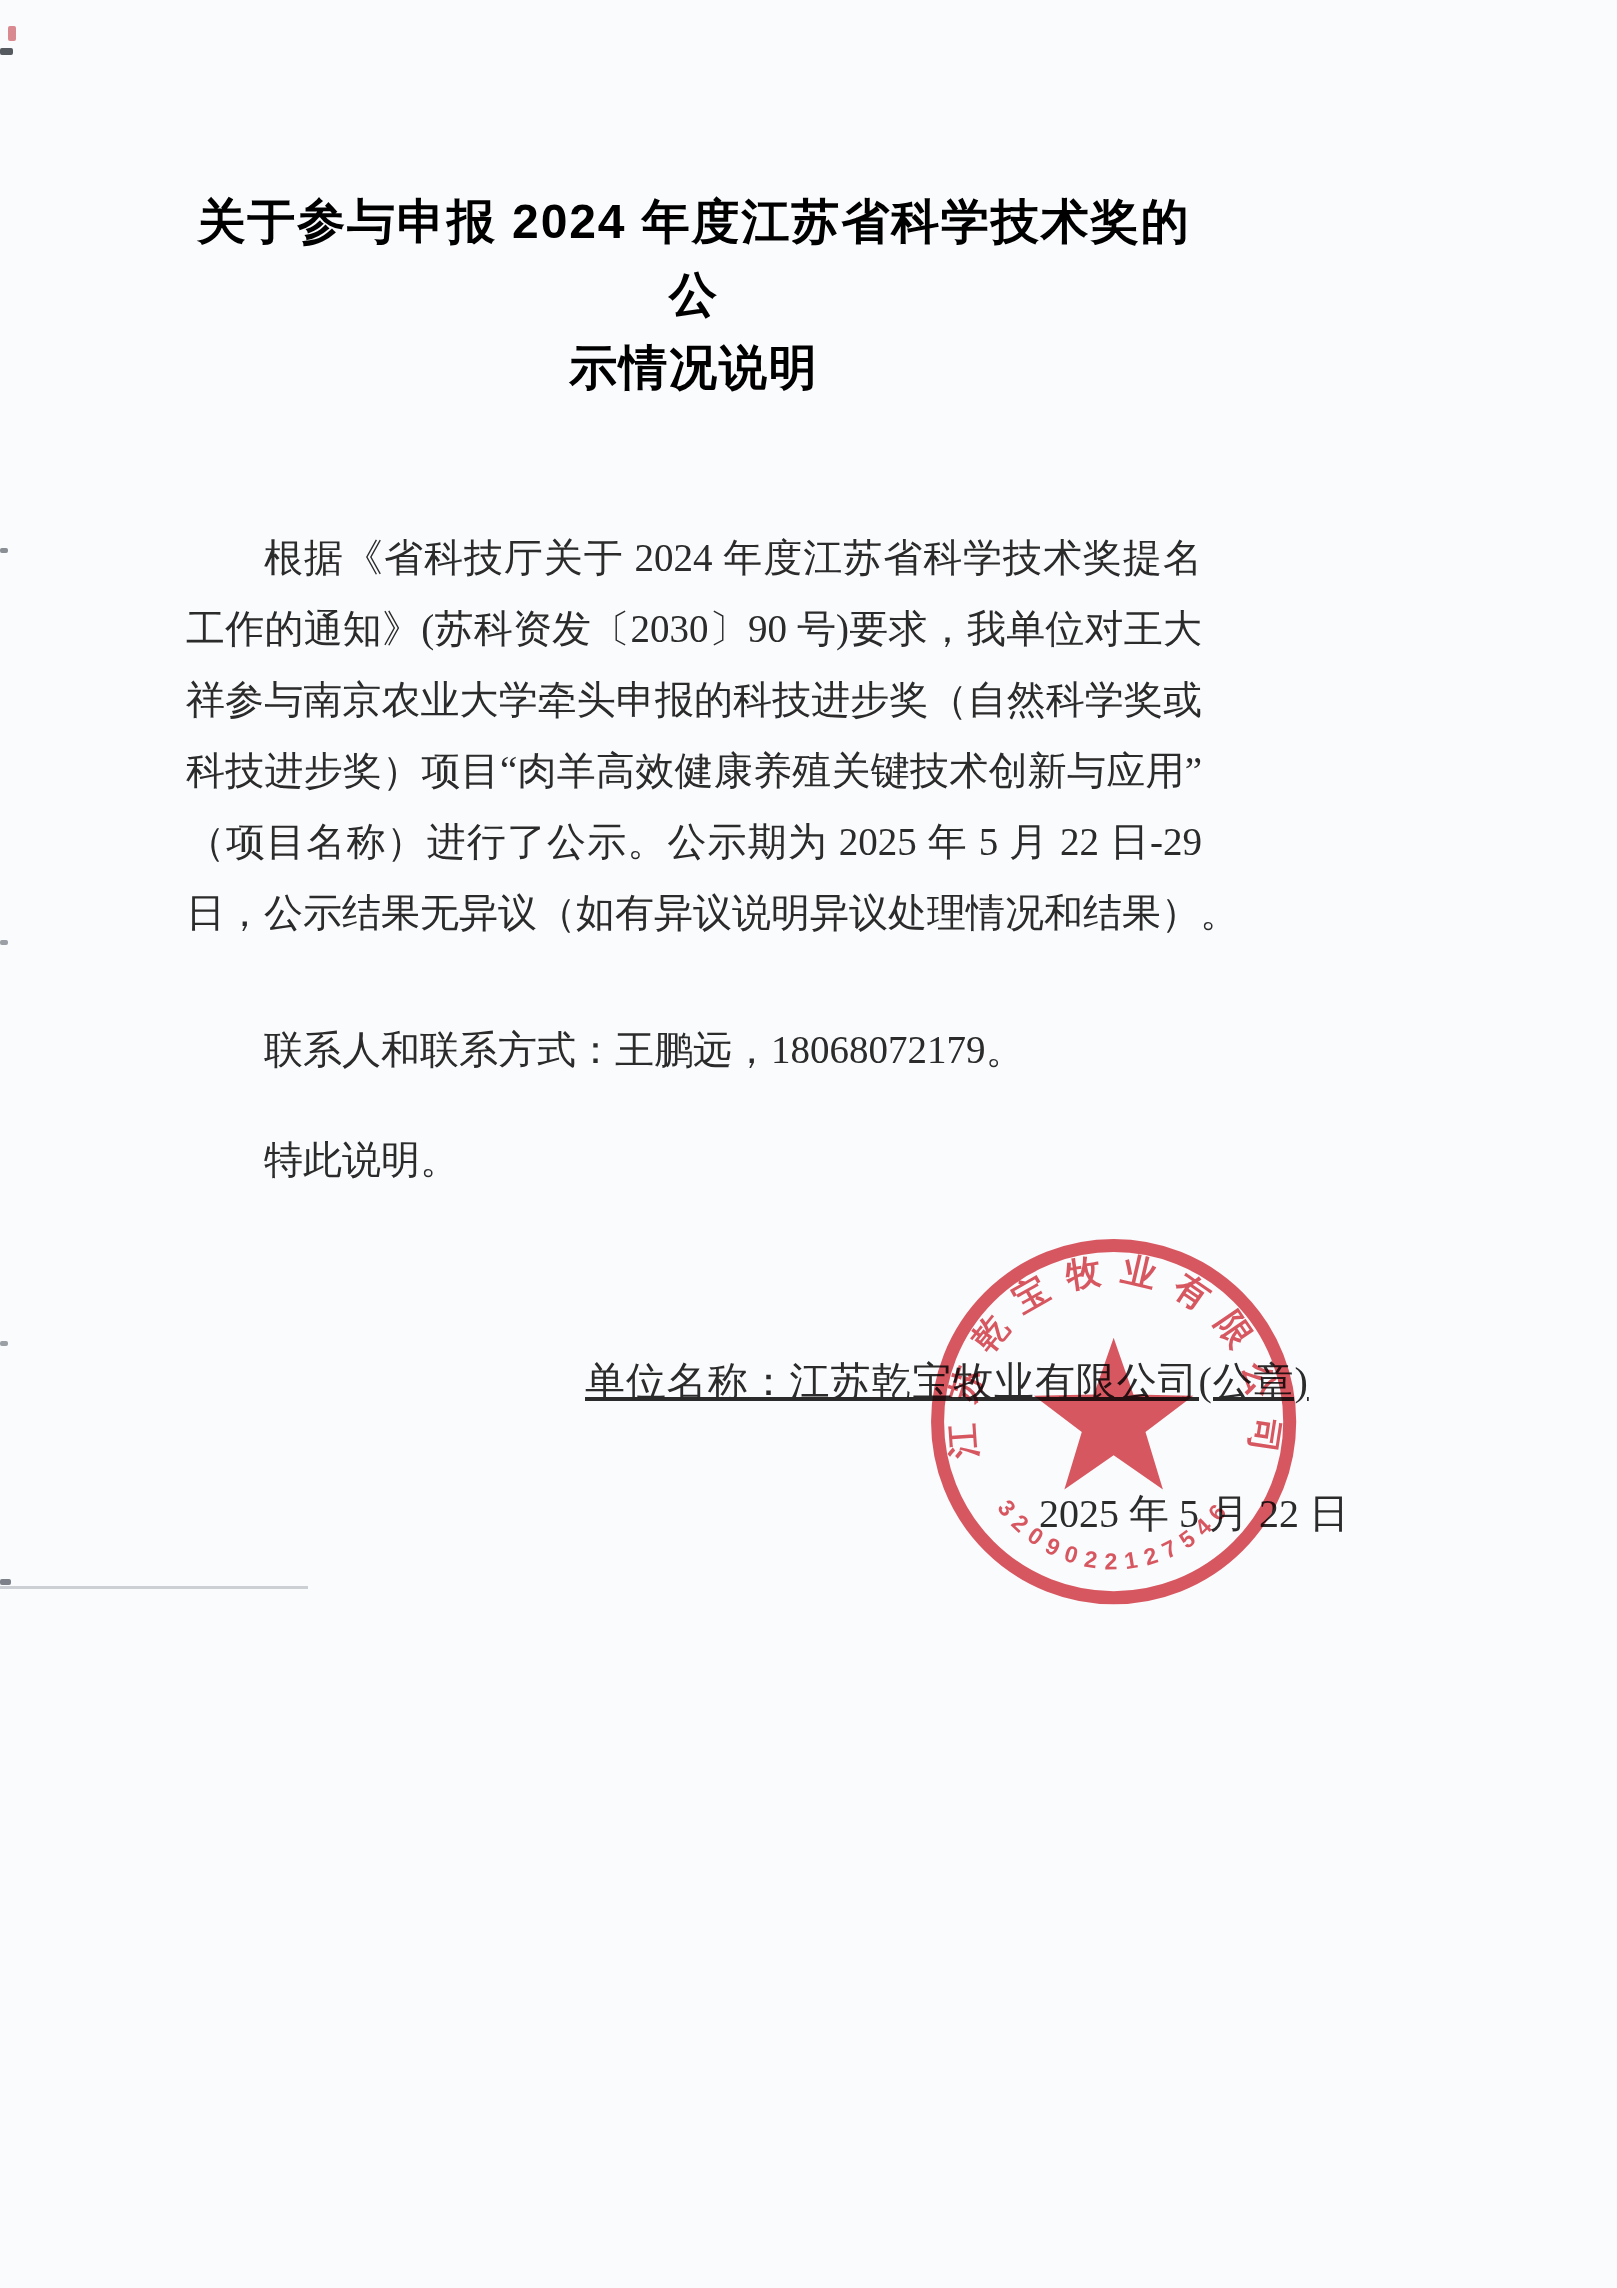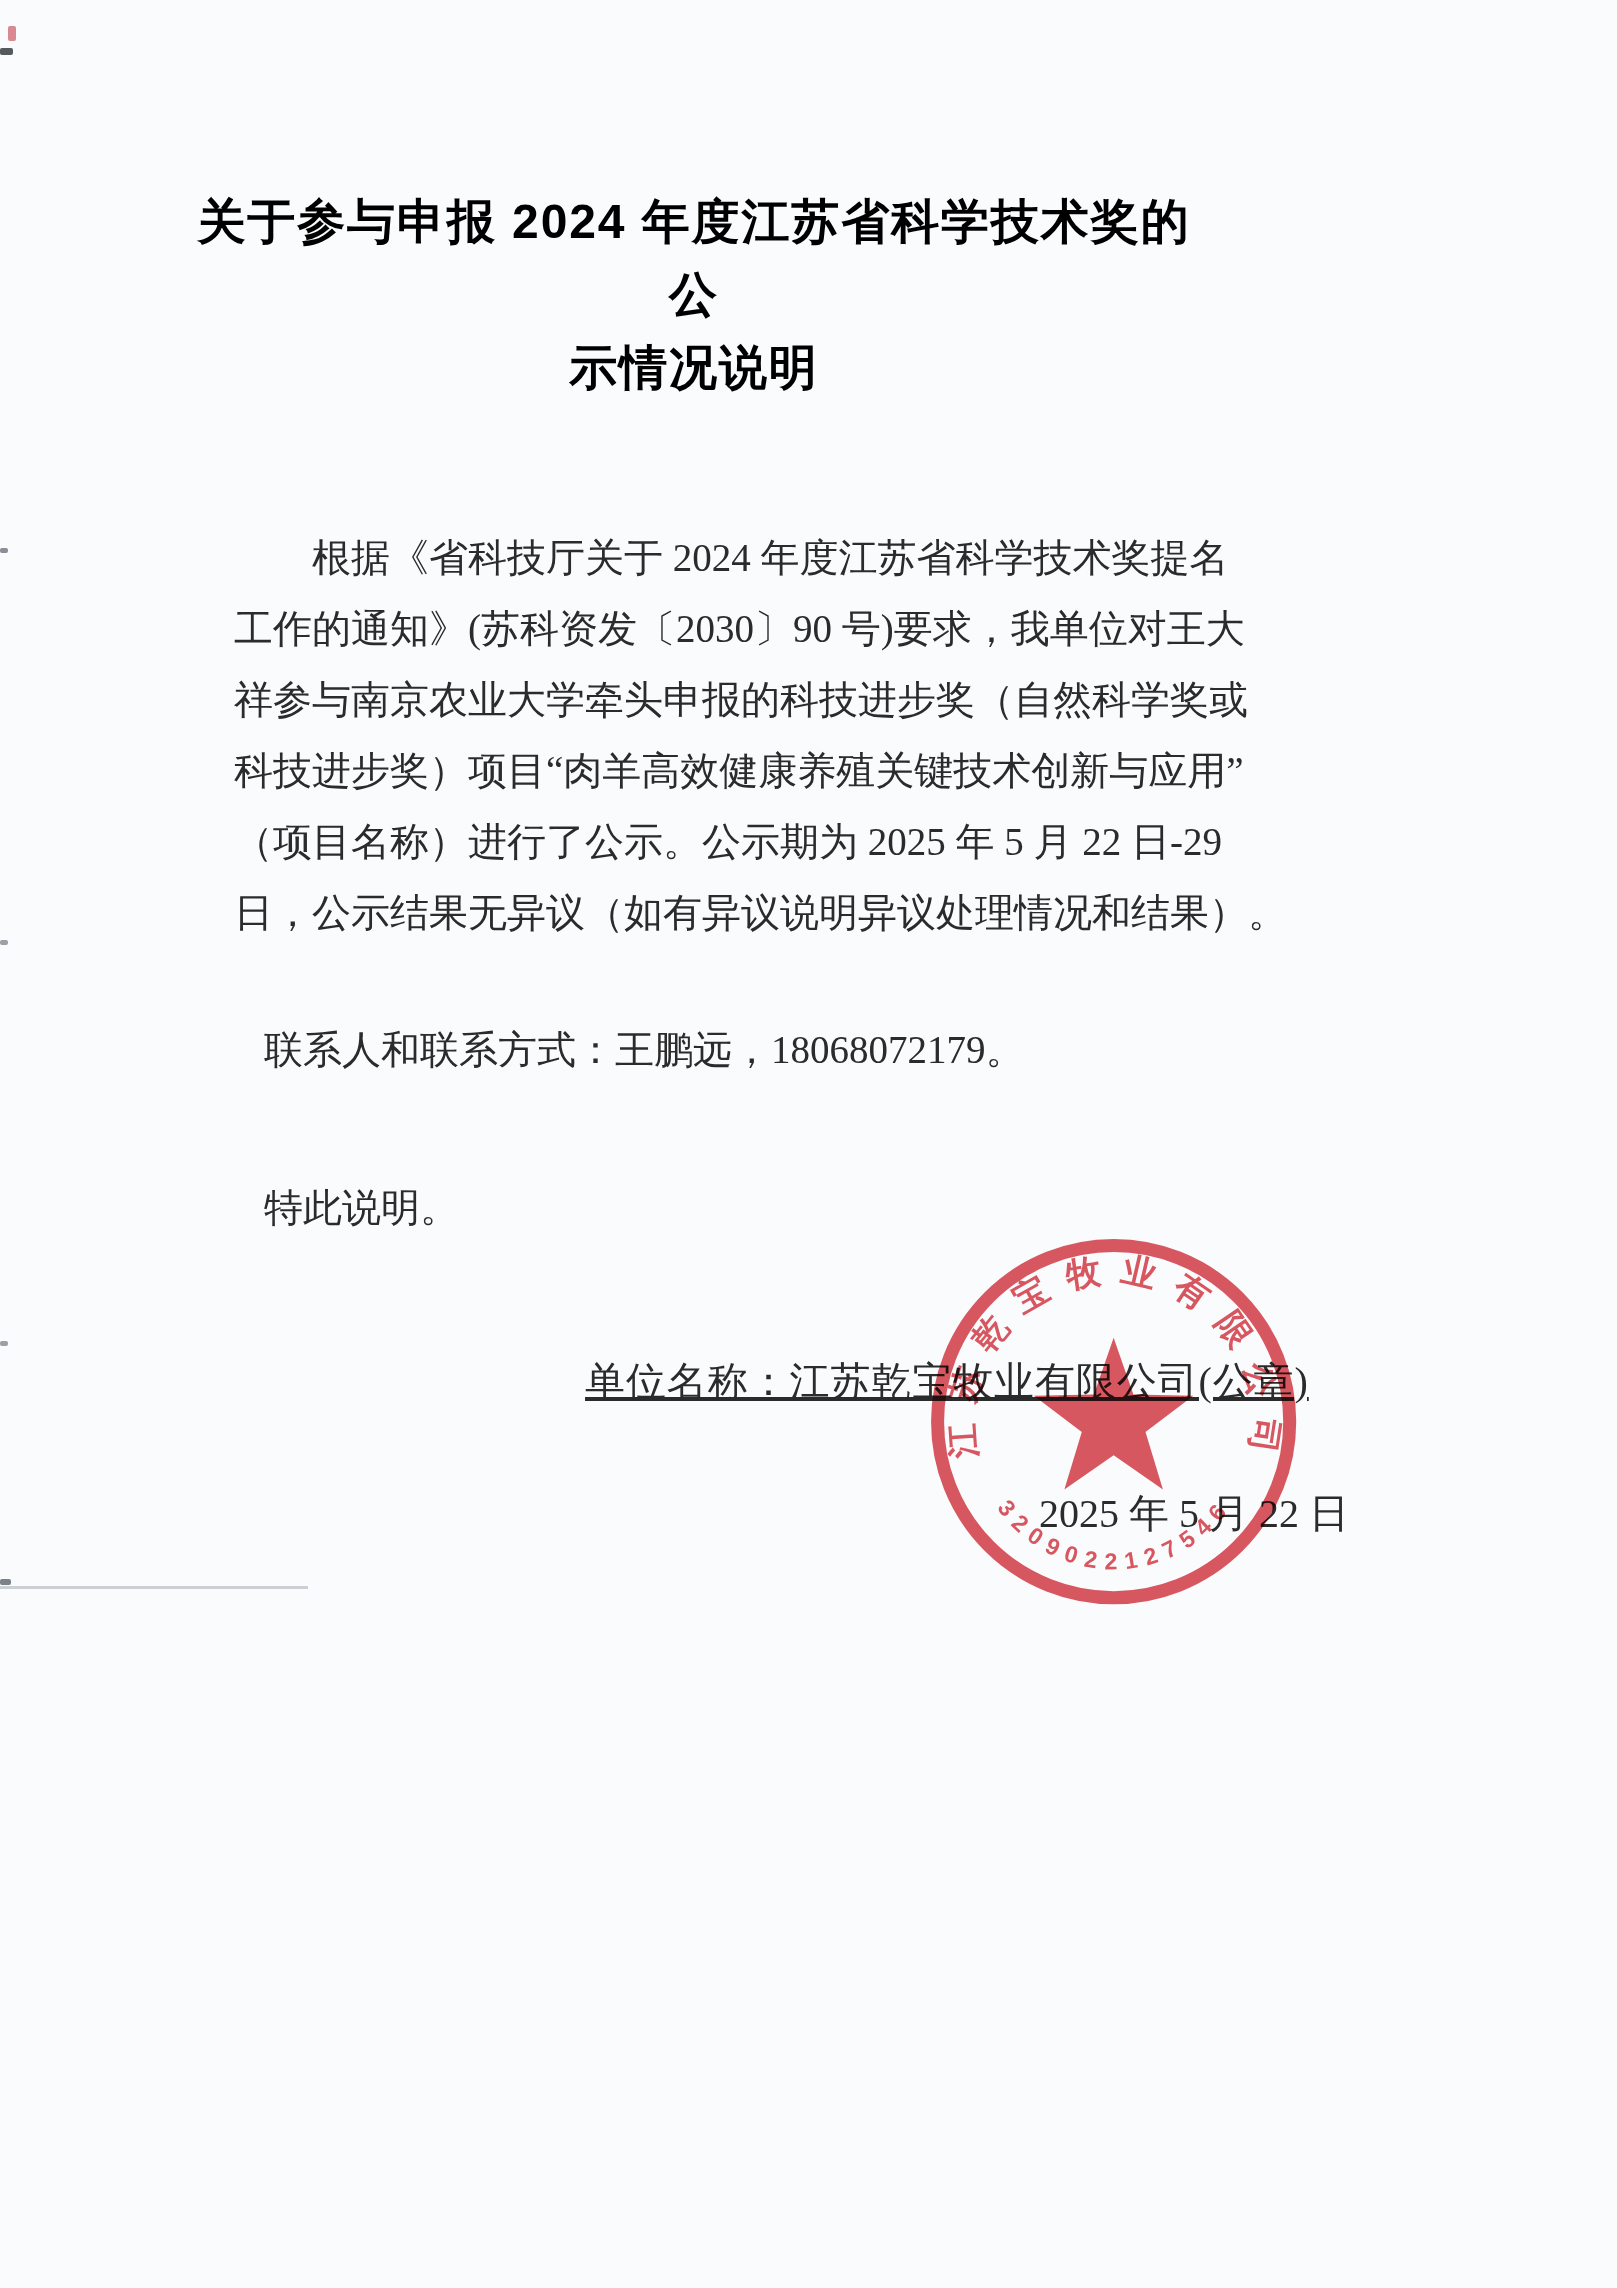--- a/index.html
+++ b/index.html
@@ -41,21 +41,20 @@
     left: 186px;
     width: 1016px;
     font-size: 39px;
     line-height: 71px;
     color: #2b2b2b;
   }
   .body-line {
     text-align: justify;
     text-align-last: justify;
     white-space: nowrap;
-    margin-left: 48px;
   }
   .body-line.indent { padding-left: 78px; }
 
   .contact-block {
     position: absolute;
     top: 1022px;
     left: 186px;
     width: 1016px;
     font-size: 39px;
     line-height: 56px;
@@ -64,21 +63,20 @@
   }
   .closing-block {
     position: absolute;
     top: 1132px;
     left: 186px;
     width: 1016px;
     font-size: 39px;
     line-height: 56px;
     padding-left: 78px;
     color: #2b2b2b;
-    margin-top: 48px;
   }
 
   .signature-block {
     position: absolute;
     top: 1354px;
     left: 585px;
     font-size: 40px;
     line-height: 56px;
     letter-spacing: 0.9px;
     color: #2b2b2b;

